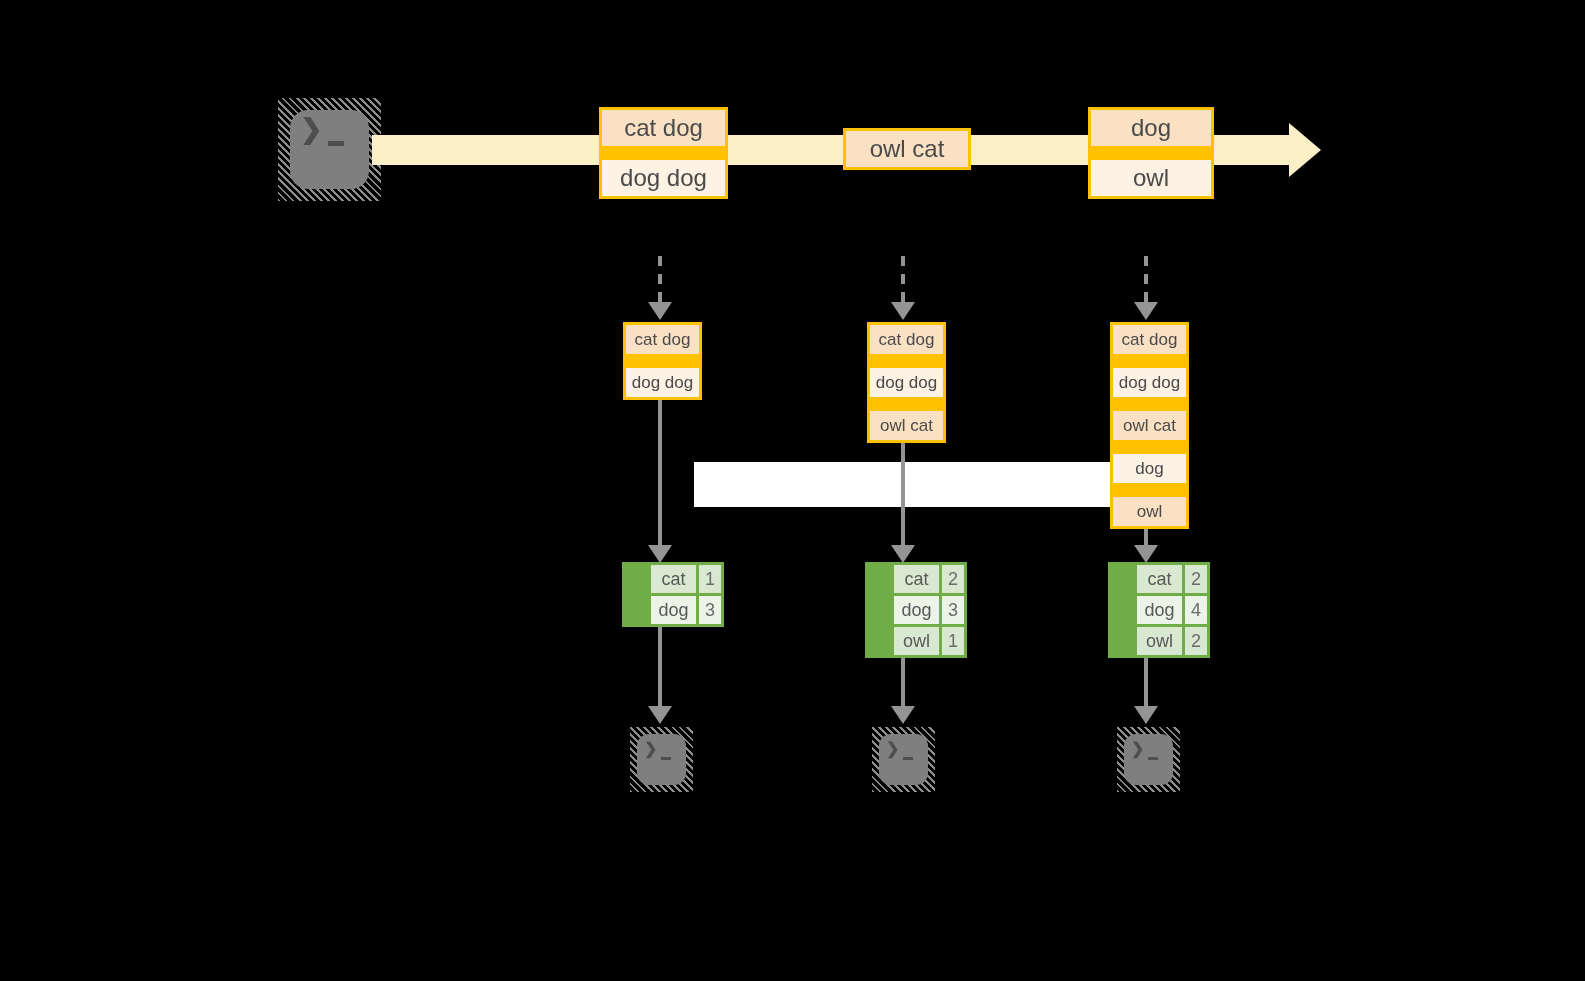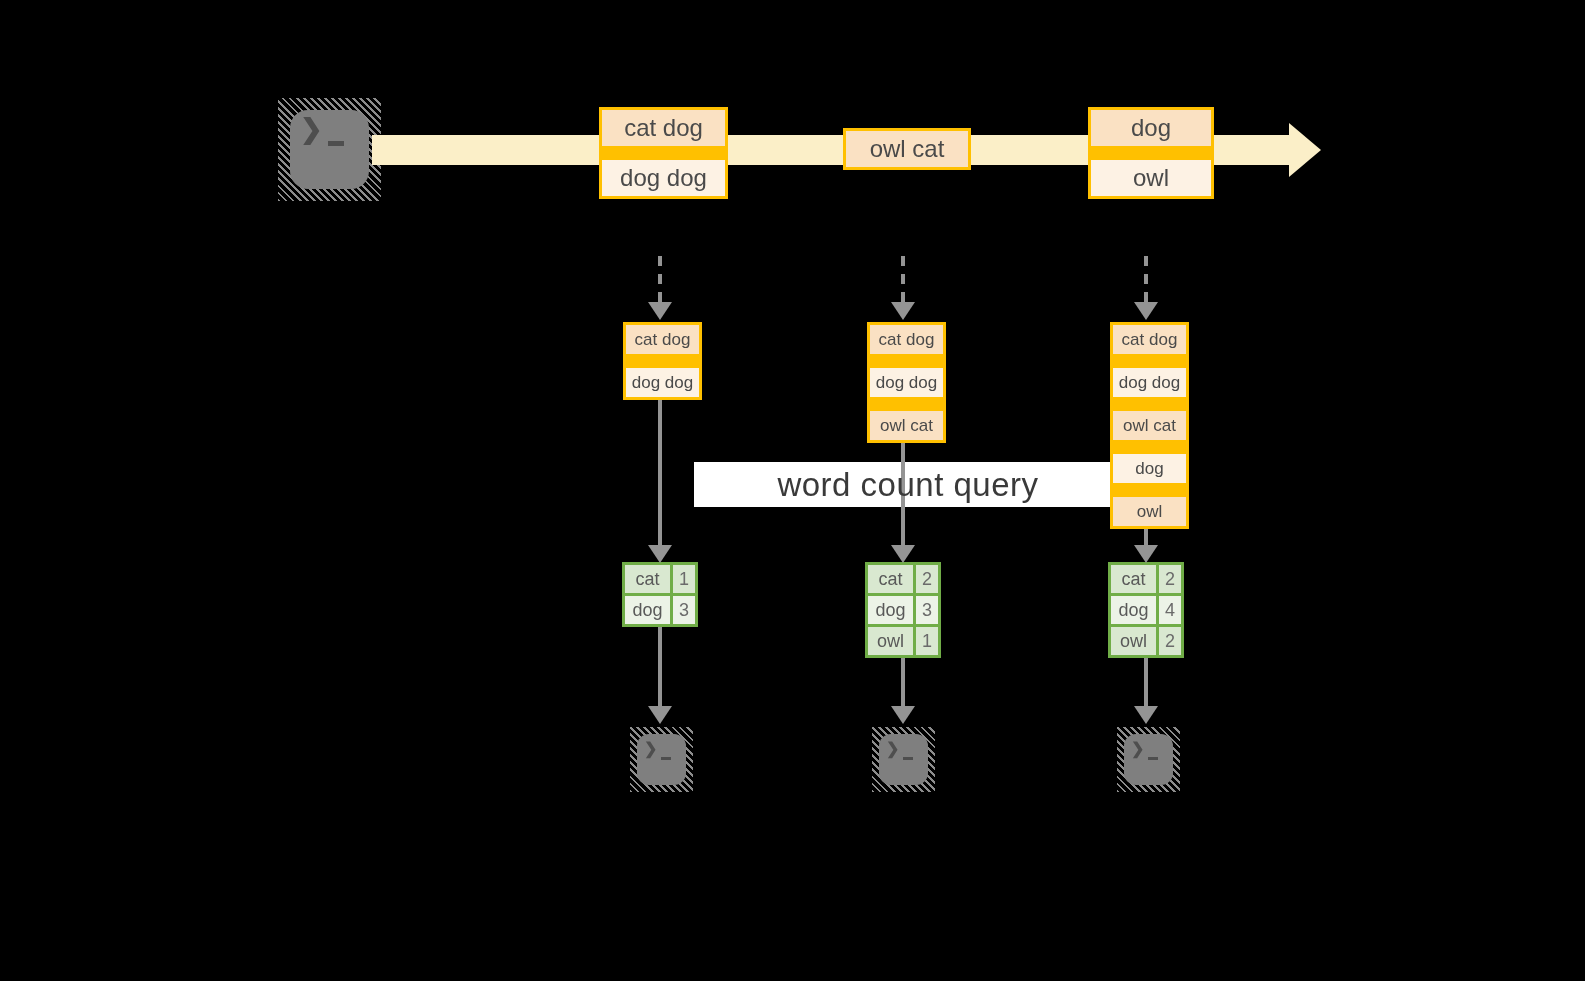--- a/index.html
+++ b/index.html
@@ -15,21 +15,21 @@
   
   .obox{border:3px solid #FFC000;box-sizing:content-box;background:#FFC000;}
   .orow{display:flex;align-items:center;justify-content:center;color:#4a4a4a;}
   .orow.dark{background:#FAE1C3;}
   .orow.light{background:#FDF2E4;}
   .orow + .orow{margin-top:14px;}
   .stream-ebox .orow{height:36px;font-size:24px;}
   .stack-box .orow{height:29px;font-size:17px;}
 
   
-  .gtable{border:3px solid #70AD47;background:#70AD47;}
+  .gtable{border:3px solid #70AD47;background:#70AD47;padding-left:26px;}
   .grow{display:flex;height:28px;}
   .grow + .grow{margin-top:3px;}
   .gcell{display:flex;align-items:center;justify-content:center;color:#595959;font-size:18px;}
   .gcell.word{width:45px;}
   .gcell.num{width:22px;margin-left:3px;color:#6b6b6b;}
   .grow.dark .gcell{background:#D9E8D0;}
   .grow.light .gcell{background:#ECF3E7;}
 
   
   .vline{width:4px;background:#949494;}
@@ -84,21 +84,20 @@
 
   <div class="query-band abs" style="left:694px;top:462px;width:428px;height:45px;z-index:1;"></div>
 
   <div class="vline abs" style="left:658px;top:389px;height:157px;z-index:2;"></div>
   <div class="ahead abs" style="left:648px;top:545px;z-index:2;"></div>
   <div class="vline abs" style="left:901px;top:421px;height:125px;z-index:2;"></div>
   <div class="ahead abs" style="left:891px;top:545px;z-index:2;"></div>
   <div class="vline abs" style="left:1144px;top:485px;height:61px;z-index:2;"></div>
   <div class="ahead abs" style="left:1134px;top:545px;z-index:2;"></div>
 
-  <div class="query-text abs" style="left:694px;top:462px;width:428px;height:45px;z-index:3;">word count query</div>
 
   <div class="obox abs stack-box" style="left:623px;top:322px;width:73px;z-index:4;">
     <div class="orow dark">cat dog</div>
     <div class="orow light">dog dog</div>
   </div>
   <div class="obox abs stack-box" style="left:867px;top:322px;width:73px;z-index:4;">
     <div class="orow dark">cat dog</div>
     <div class="orow light">dog dog</div>
     <div class="orow dark">owl cat</div>
   </div>

